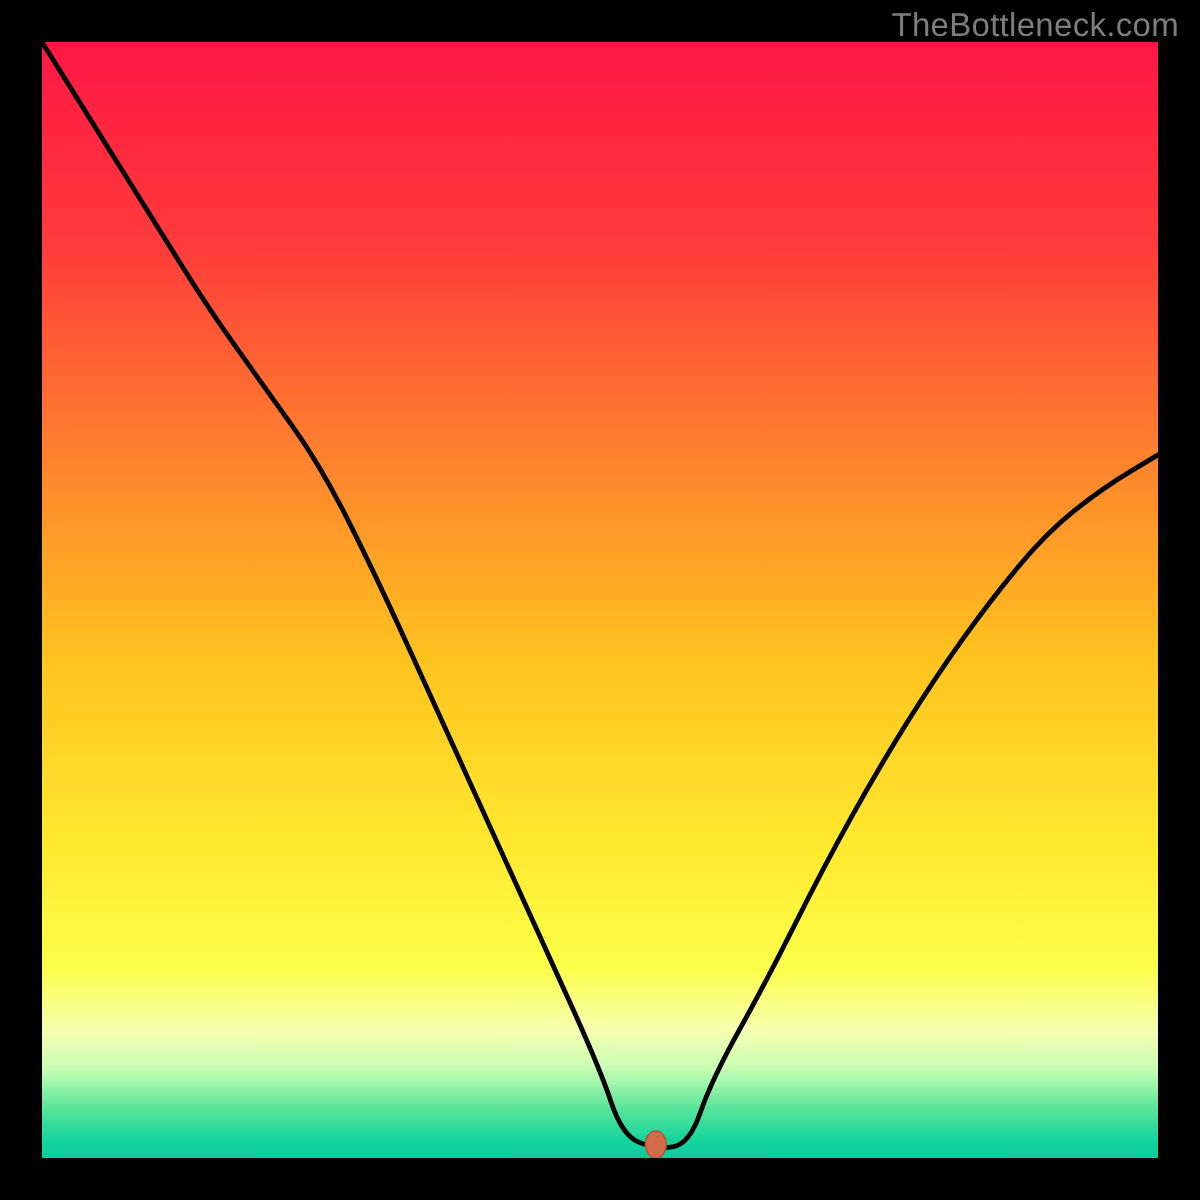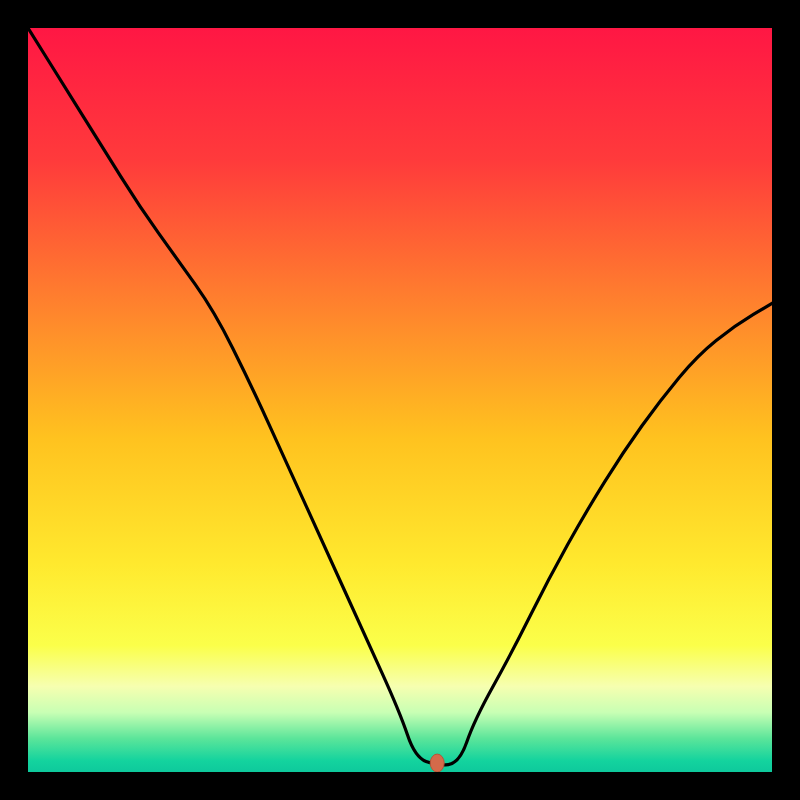--- a/index.html
+++ b/index.html
@@ -40,20 +40,21 @@
     display: block;
     width: 744px;
     height: 744px;
   }
 </style>
 </head>
 <body>
 
 <div class="frame">
 
+  <div class="watermark">TheBottleneck.com</div>
 
   <div class="plot-area">
     <svg id="plot-svg" viewBox="0 0 744 744" preserveAspectRatio="none">
       <defs>
         <linearGradient id="bg-grad" x1="0" y1="0" x2="0" y2="1">
             <stop offset="0%" stop-color="#ff1744"></stop>
             <stop offset="18%" stop-color="#ff3b3b"></stop>
             <stop offset="35%" stop-color="#ff7a2f"></stop>
             <stop offset="55.00000000000001%" stop-color="#ffc21f"></stop>
             <stop offset="72%" stop-color="#ffe92e"></stop>

